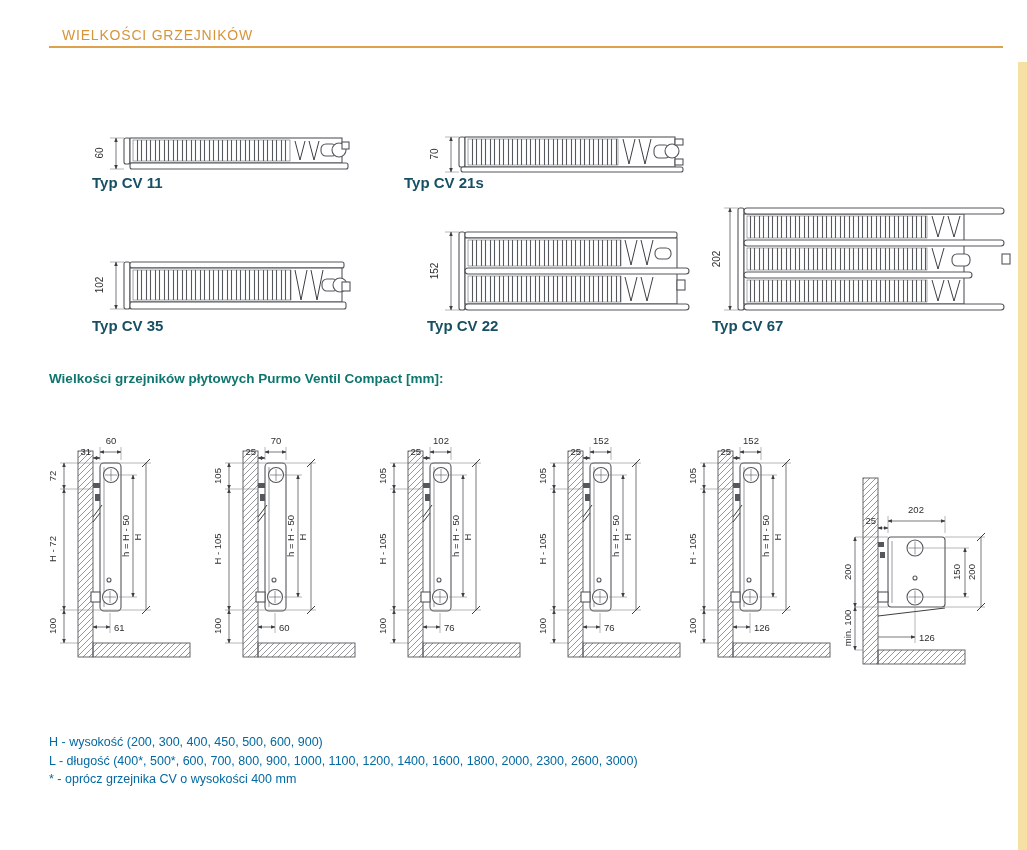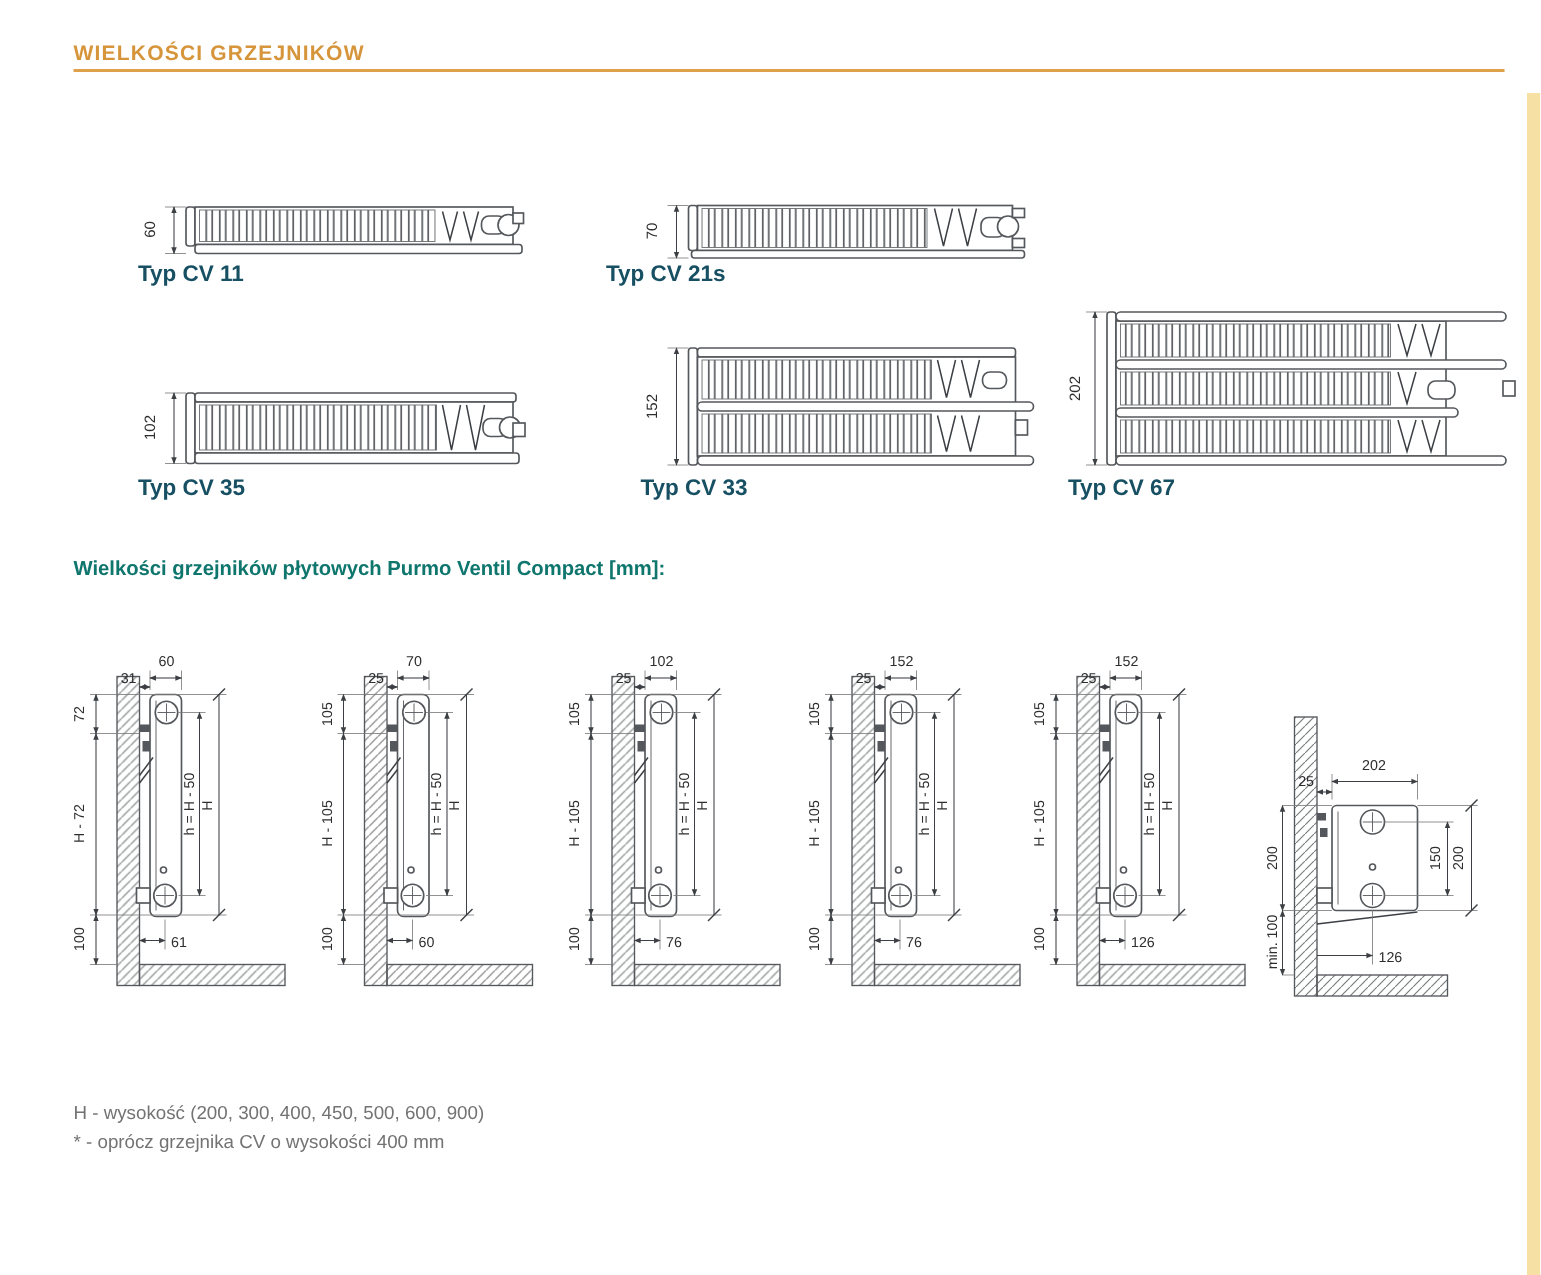--- a/index.html
+++ b/index.html
@@ -1,24 +1,24 @@
 <!DOCTYPE html>
 <html><head>
 <meta charset="utf-8">
 <style>
   html,body{margin:0;padding:0;background:#fff;}
   .page{position:relative;width:1027px;height:850px;background:#ffffff;
         font-family:"Liberation Sans",sans-serif;overflow:hidden;}
-  .title{position:absolute;left:49px;top:27px;font-size:14px;font-weight:bold;
+  .title{position:absolute;left:62px;top:27px;font-size:14px;font-weight:normal;
          letter-spacing:0.8px;color:#D6953B;}
   .rule{position:absolute;left:49px;top:46px;width:954px;height:2px;background:#DFA14C;}
   .stripe{position:absolute;left:1018px;top:62px;width:9px;height:788px;background:#F7E0A3;}
   .typelabel{position:absolute;font-weight:bold;font-size:15px;color:#174F63;text-align:center;}
   .h2{position:absolute;left:49px;top:371px;font-weight:bold;font-size:13.5px;color:#0f766e;}
-  .legend{position:absolute;left:49px;top:733px;font-size:12.5px;color:#737373;line-height:18.5px;}
+  .legend{position:absolute;left:49px;top:733px;font-size:12.5px;color:#0369a1;line-height:18.5px;}
   svg.draw{position:absolute;overflow:visible;}
   .part{fill:#ffffff;stroke:#54575b;stroke-width:1.1;}
   .darkpart{fill:#54575b;stroke:none;}
   .thin{stroke:#54575b;stroke-width:0.6;fill:none;}
   .med{stroke:#3c3f43;stroke-width:1;fill:none;}
   .ext{stroke:#7a7a7a;stroke-width:0.55;fill:none;}
   .dim{stroke:#3c3f43;stroke-width:0.7;fill:none;}
   .finbox{stroke:#6a6d70;stroke-width:0.6;}
   .dt{font-family:"Liberation Sans",sans-serif;font-size:9.5px;fill:#2e2e30;}
   .dtb{font-family:"Liberation Sans",sans-serif;font-size:10px;fill:#2e2e30;}
@@ -111,21 +111,21 @@
     <path d="M200,20 L206,45 L212,20" class="med"></path>
     <path d="M216,20 L222,45 L228,20" class="med"></path>
     <rect x="230" y="28" width="16" height="11" rx="5" class="part"></rect>
     <rect x="40" y="48" width="224" height="6" rx="3" class="part"></rect>
     <rect x="43" y="56" width="153" height="26" fill="url(#fins)" class="finbox"></rect>
     <path d="M200,57 L206,81 L212,57" class="med"></path>
     <path d="M216,57 L222,81 L228,57" class="med"></path>
     <rect x="40" y="84" width="224" height="6" rx="3" class="part"></rect>
     <rect x="252" y="60" width="8" height="10" class="part"></rect>
   </svg>
-  <div class="typelabel" style="left:427px;top:317px">Typ CV 33</div>
+  <div class="typelabel" style="left:427px;top:317px">Typ CV 22</div>
 
   <svg class="draw" style="left:712px;top:196px" width="300" height="140" viewBox="0 0 300 140">
     <line x1="26" y1="12" x2="12" y2="12" class="ext"></line>
     <line x1="26" y1="114" x2="12" y2="114" class="ext"></line>
     <line x1="18" y1="12" x2="18" y2="114" class="dim" marker-start="url(#ar)" marker-end="url(#ar)"></line>
     <text class="dtb" x="8" y="63" text-anchor="middle" transform="rotate(-90 8 63)">202</text>
     <rect x="26" y="12" width="6" height="102" rx="2" class="part"></rect>
     <rect x="32" y="18" width="220" height="90" class="part"></rect>
     <rect x="32" y="12" width="260" height="6" rx="3" class="part"></rect>
     <rect x="35" y="20" width="180" height="22" fill="url(#fins)" class="finbox"></rect>
@@ -468,16 +468,17 @@
     <line x1="137" y1="151" x2="145" y2="143" class="med"></line>
     <text class="dt" x="135" y="112" text-anchor="middle" transform="rotate(-90 135 112)">200</text>
 
     <line x1="75" y1="147" x2="75" y2="183" class="ext"></line>
     <line x1="38" y1="177" x2="75" y2="177" class="dim" marker-end="url(#ar)"></line>
     <text class="dt" x="79" y="181" text-anchor="start">126</text>
   </svg>
 
   <div class="legend">
     <div>H - wysokość (200, 300, 400, 450, 500, 600, 900)</div>
+    <div>L - długość (400*, 500*, 600, 700, 800, 900, 1000, 1100, 1200, 1400, 1600, 1800, 2000, 2300, 2600, 3000)</div>
     <div>* - oprócz grzejnika CV o wysokości 400 mm</div>
   </div>
 
 </div>
 
 </body></html>

